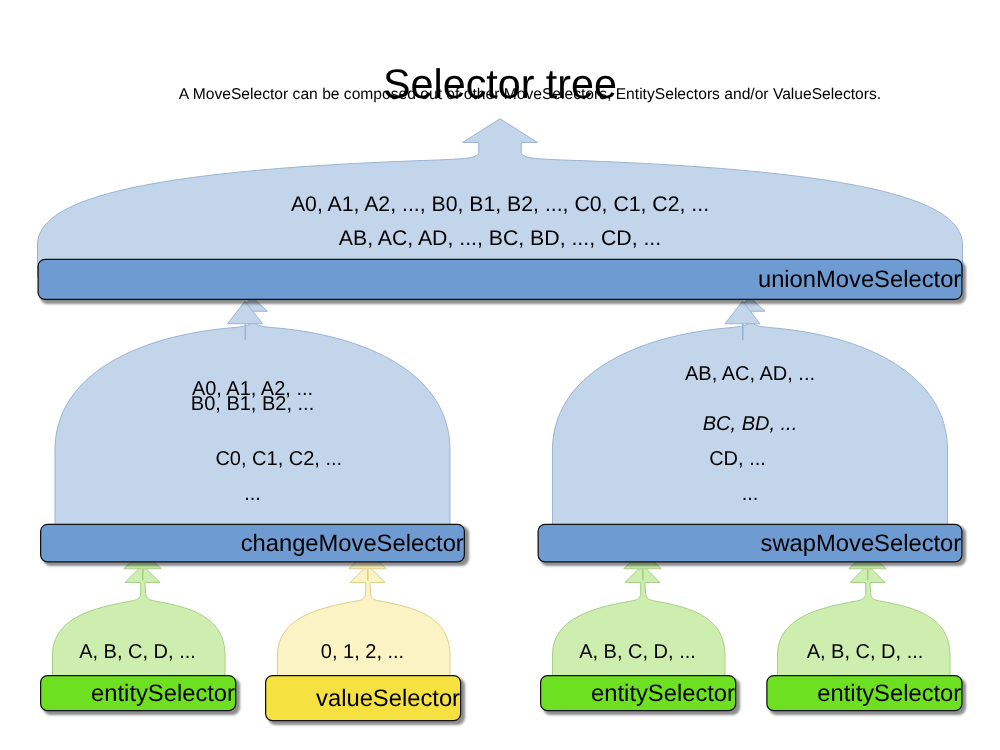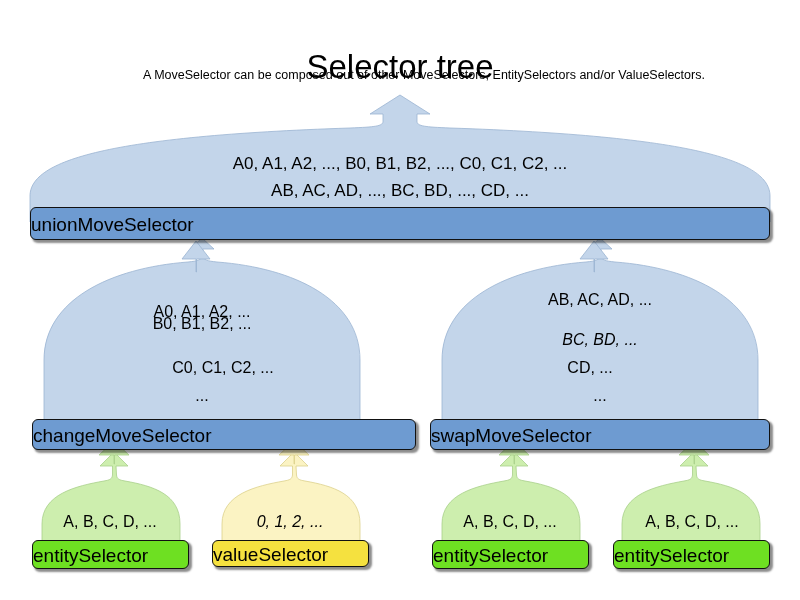--- a/index.html
+++ b/index.html
@@ -22,21 +22,21 @@
   .subtitle {
     position: absolute; left: 0; top: 68px; width: 800px;
     text-align: center; font-size: 12.5px; line-height: 15px; margin-left: 24px;
   }
   .node-text {
     position: absolute; text-align: center;
     font-size: 17px; line-height: 25px; white-space: nowrap;
   }
   .node-text.small { font-size: 16px; line-height: 24px; }
   .bar-label {
-    position: absolute; text-align: left;
+    position: absolute; text-align: right;
     font-size: 19px; line-height: 19px;
     top: 50%; left: 0; right: 0;
     transform: translateY(-50%);
     white-space: nowrap;
   }
   .bar {
     position: absolute;
     border: 1.6px solid #111111;
     border-radius: 6px;
     box-sizing: border-box;
@@ -165,42 +165,42 @@
 
 <div class="bar" style="left:30px; top:207px; width:740px; height:33px; background:#6e9bd1;">
   <div class="bar-label">unionMoveSelector</div>
 </div>
 
 <div class="node-text small" style="left:44px; top:300px; width:316px;">A0, A1, A2, ...</div>
 <div class="node-text small" style="left:44px; top:312px; width:316px;">B0, B1, B2, ...</div>
 <div class="node-text small" style="left:44px; top:356px; width:316px;margin-left:21px;">C0, C1, C2, ...</div>
 <div class="node-text small" style="left:44px; top:384px; width:316px;">...</div>
 
-<div class="bar" style="left:32px; top:419px; width:384px; height:31px; background:#6e9bd1;">
+<div class="bar" style="left:32px; top:419px; width:340px; height:31px; background:#6e9bd1;">
   <div class="bar-label">changeMoveSelector</div>
 </div>
 
 <div class="node-text small" style="left:442px; top:288px; width:316px;">AB, AC, AD, ...</div>
 <div class="node-text small" style="left:442px; top:328px; width:316px;font-style:italic;">BC, BD, ...</div>
 <div class="node-text small" style="left:428px; top:356px; width:324px;">CD, ...</div>
 <div class="node-text small" style="left:442px; top:384px; width:316px;">...</div>
 
 <div class="bar" style="left:430px; top:419px; width:340px; height:31px; background:#6e9bd1;">
   <div class="bar-label">swapMoveSelector</div>
 </div>
 
 <div class="node-text small" style="left:32px; top:510px; width:156px;">A, B, C, D, ...</div>
-<div class="node-text small" style="left:212px; top:510px; width:156px;font-style:italic;">0, 1, 2, ...</div>
+<div class="node-text small" style="left:212px; top:510px; width:156px;">0, 1, 2, ...</div>
 <div class="node-text small" style="left:432px; top:510px; width:156px;">A, B, C, D, ...</div>
 <div class="node-text small" style="left:614px; top:510px; width:156px;">A, B, C, D, ...</div>
 
 <div class="bar" style="left:32px; top:540px; width:157px; height:29px; background:#6ee022;">
   <div class="bar-label">entitySelector</div>
 </div>
-<div class="bar" style="left:212px; top:540px; width:157px; height:27px; background:#f5e13f;">
+<div class="bar" style="left:212px; top:540px; width:157px; height:37px; background:#f5e13f;">
   <div class="bar-label">valueSelector</div>
 </div>
 <div class="bar" style="left:432px; top:540px; width:157px; height:29px; background:#6ee022;">
   <div class="bar-label">entitySelector</div>
 </div>
 <div class="bar" style="left:613px; top:540px; width:157px; height:29px; background:#6ee022;">
   <div class="bar-label">entitySelector</div>
 </div>
 
 </body></html>

